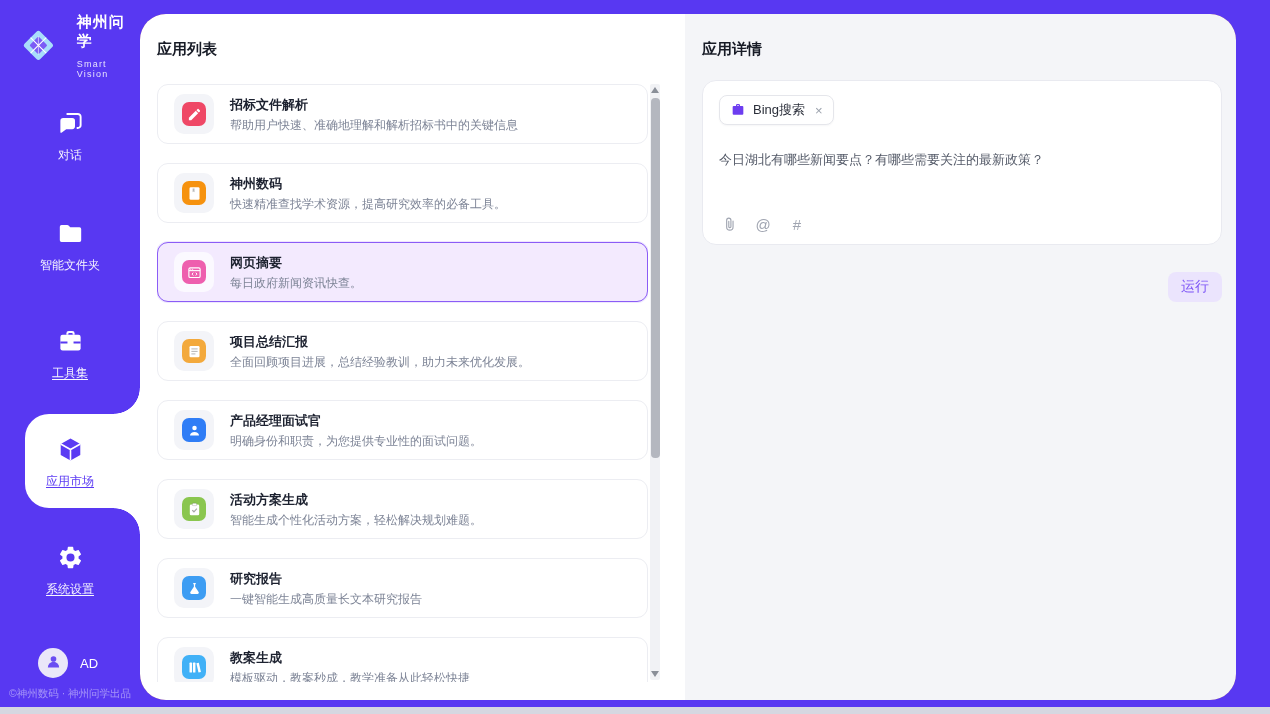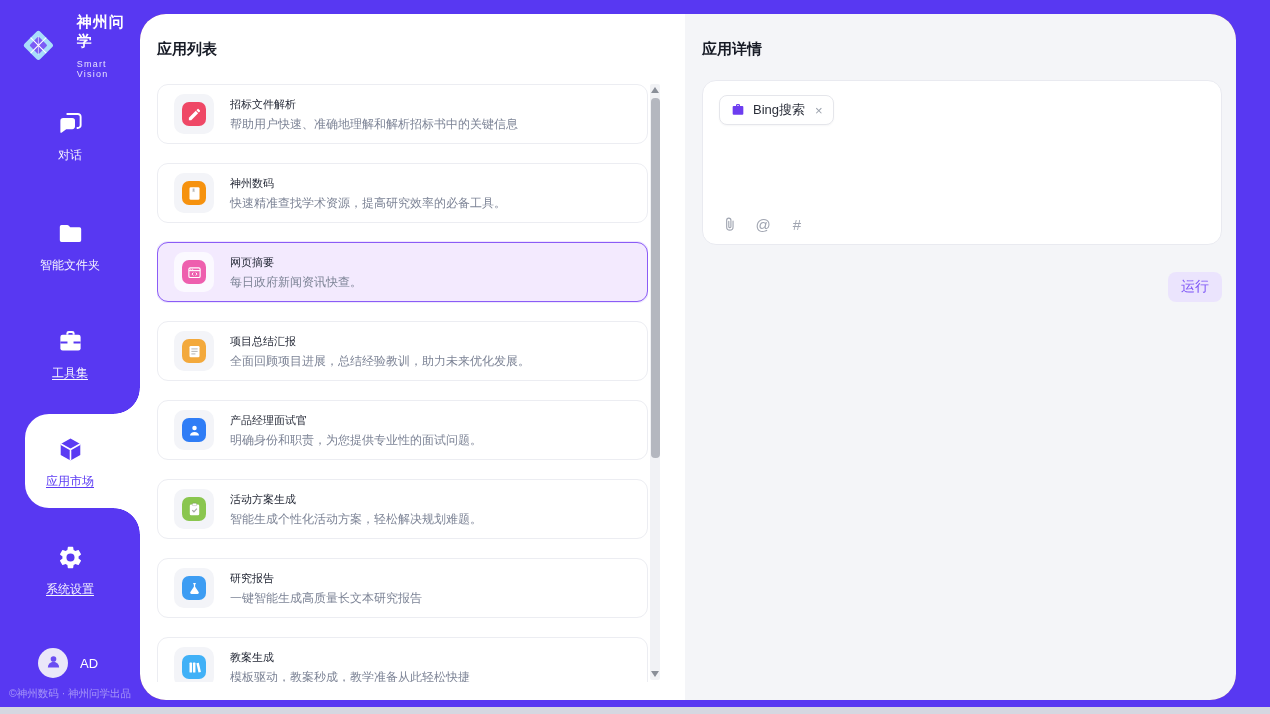--- a/index.html
+++ b/index.html
@@ -54,21 +54,21 @@
   .detail-pane .pane-title{left:17px;}
 
   
   .app-list{position:absolute;top:70px;left:17px;width:491px;height:598px;overflow:hidden;}
   .app-card{height:60px;margin-bottom:19px;border:1px solid var(--card-border);border-radius:11px;background:#fff;display:flex;align-items:center;padding-left:16px;gap:16px;cursor:pointer;}
   .app-card.selected{background:var(--sel-bg);border:1.5px solid var(--sel-border);box-shadow:0 0 0 1px rgba(139,92,246,.15);}
   .app-ic-box{width:40px;height:40px;border-radius:10px;background:#f3f4f8;display:flex;align-items:center;justify-content:center;flex:none;}
   .app-card.selected .app-ic-box{background:#fbf9ff;}
   .app-badge{width:24px;height:24px;border-radius:7px;display:flex;align-items:center;justify-content:center;}
   .app-badge svg{width:15px;height:15px;display:block;}
-  .app-title{font-size:11px;font-weight:normal;color:#1d2230;line-height:1;}
+  .app-title{font-size:13px;font-weight:bold;color:#1d2230;line-height:1;}
   .app-desc{font-size:12px;color:#7d8496;margin-top:8px;line-height:1;}
 
   
   .scrollbar{position:absolute;top:70px;right:25px;width:10px;height:596px;background:#f1f2f5;border-radius:2px;cursor:default;}
   .sb-arrow{position:absolute;left:1px;width:0;height:0;}
   .sb-arrow.up{top:3px;border-left:4px solid transparent;border-right:4px solid transparent;border-bottom:6px solid #8a8f98;}
   .sb-arrow.down{bottom:3px;border-left:4px solid transparent;border-right:4px solid transparent;border-top:6px solid #8a8f98;}
   .sb-thumb{position:absolute;left:.5px;top:14px;width:9px;height:360px;border-radius:4px;background:#b4b7bf;}
 
   
@@ -301,20 +301,21 @@
       <div class="detail-card">
         <div class="chip">
           <span class="ic">
               <svg viewBox="0 0 24 24">
                 <path fill="#6d3df0" fill-rule="evenodd" d="M9 6V5a2 2 0 0 1 2-2h2a2 2 0 0 1 2 2v1h3.5A1.5 1.5 0 0 1 20 7.5v10a1.5 1.5 0 0 1-1.5 1.5h-13A1.5 1.5 0 0 1 4 17.5v-10A1.5 1.5 0 0 1 5.5 6H9zm2-1v1h2V5a.5.5 0 0 0-.5-.5h-1a.5.5 0 0 0-.5.5z"></path>
               </svg>
             </span>
           <span class="chip-label">Bing搜索</span>
           <span class="chip-close">×</span>
         </div>
+        <div class="prompt">今日湖北有哪些新闻要点？有哪些需要关注的最新政策？</div>
         <div class="input-toolbar">
           <span class="ic">
               <svg viewBox="0 0 24 24">
                 <path d="M17 7v8.5a4.5 4.5 0 0 1-9 0V6a3 3 0 0 1 6 0v9a1.5 1.5 0 0 1-3 0V7.5" fill="none" stroke="#a0a5b1" stroke-width="1.6" stroke-linecap="round"></path>
               </svg>
             </span>
           <span class="ic">
               <span class="txt-ic">@</span>
             </span>
           <span class="ic">

